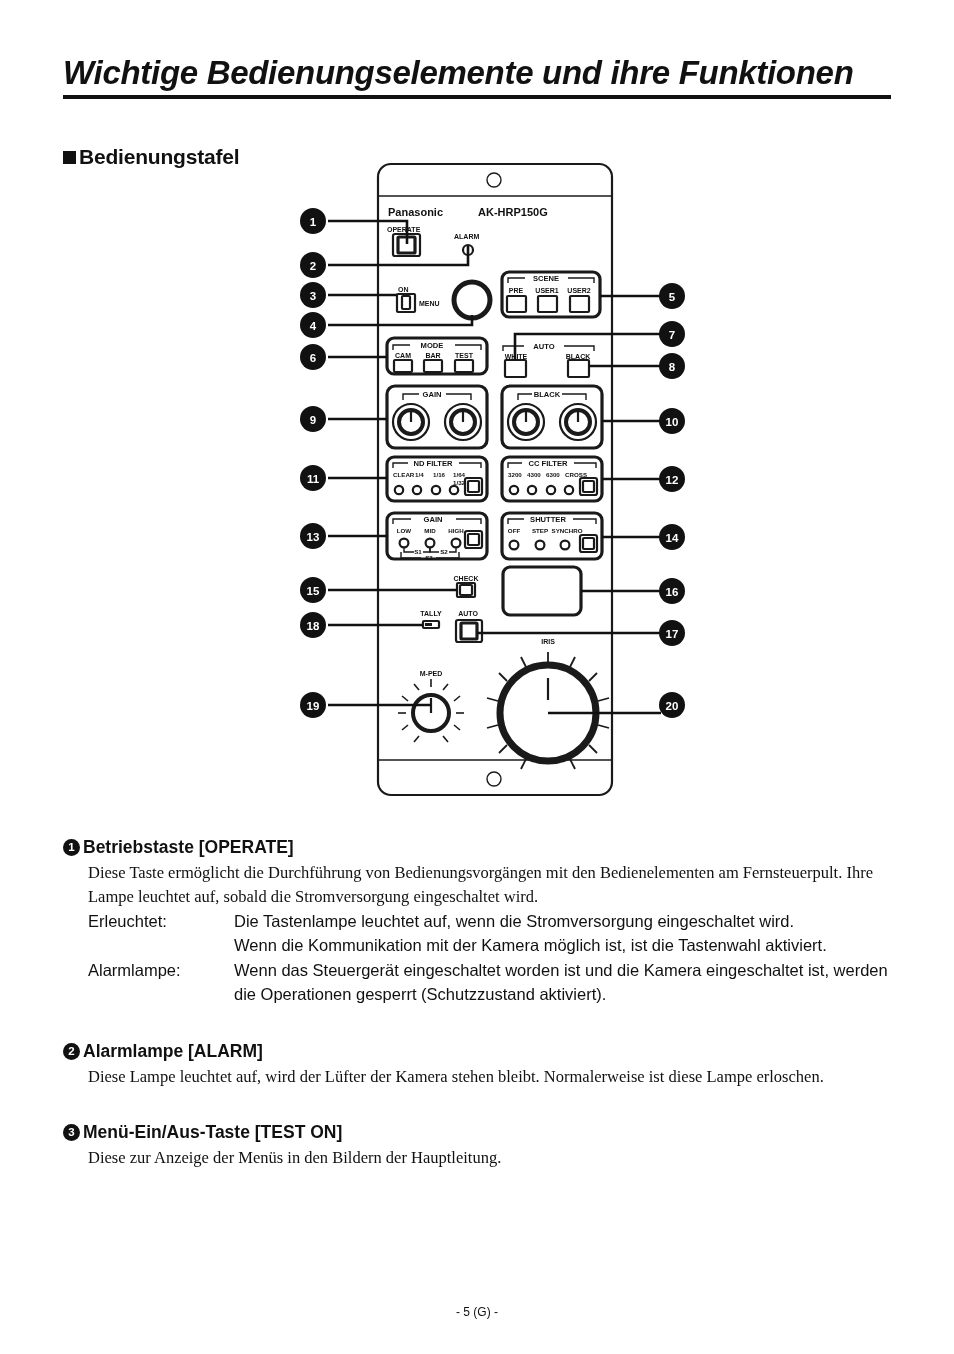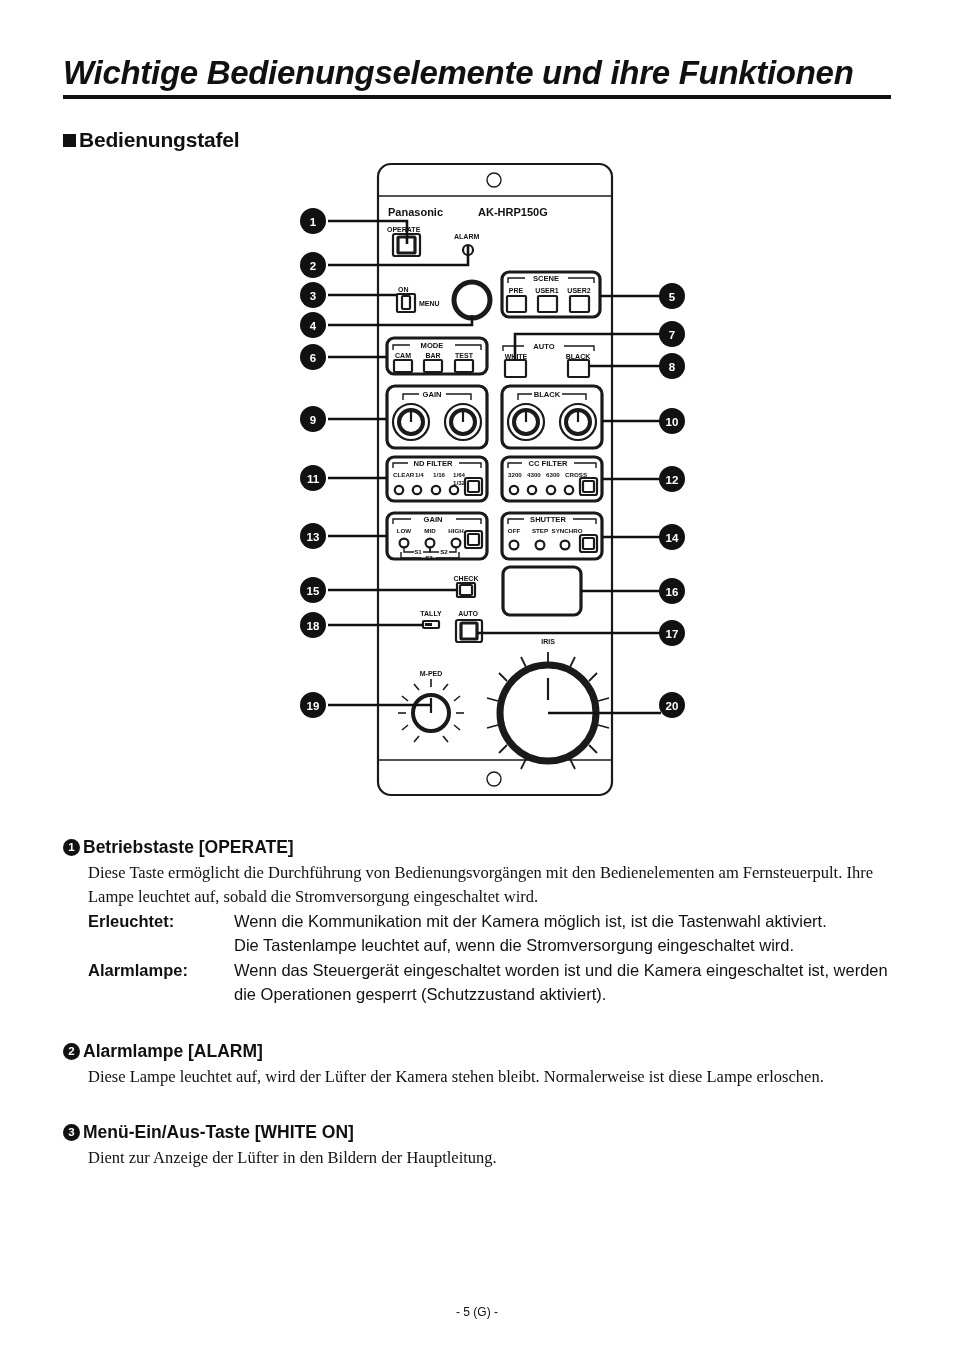--- a/index.html
+++ b/index.html
@@ -15,21 +15,21 @@
 
   
   .title-wrap{position:absolute;left:63px;top:55px;width:828px;}
   .title{
     font-style:italic;font-weight:bold;font-size:33px;
     letter-spacing:-0.3px;line-height:1.1;white-space:nowrap;
   }
   .title-rule{border-bottom:4px solid #111;margin-top:4px;width:828px;}
 
   .subtitle{
-    position:absolute;left:63px;top:128px;
+    position:absolute;left:63px;top:145px;
     font-weight:bold;font-size:21px;letter-spacing:-0.2px;
   }
   .sq{display:inline-block;width:13px;height:13px;background:#111;
       margin-right:3px;position:relative;top:0px;}
 
   
   .diagram{position:absolute;left:16px;top:0;width:954px;height:820px;}
   .diagram svg{display:block;}
 
   
@@ -44,21 +44,21 @@
     display:inline-flex;align-items:center;justify-content:center;
     width:17px;height:17px;border-radius:50%;
     background:#111;color:#fff;font-size:11.5px;font-weight:bold;
     font-family:"Liberation Sans",sans-serif;
     flex:0 0 auto;margin-top:3px;line-height:1;
   }
   .item-body{margin-left:25px;font-size:16.5px;line-height:1.47;}
   .item-body p{margin:0;font-family:Liberation Serif, serif;}
   .deflist{display:block;margin-top:0px;}
   .defrow{display:flex;align-items:flex-start;}
-  .defterm{font-weight:bold;flex:0 0 146px;font-size:16.5px;line-height:1.47;}
+  .defterm{font-weight:normal;flex:0 0 146px;font-size:16.5px;line-height:1.47;}
   .defdesc{flex:1;font-size:16.5px;line-height:1.47;}
   .gap-lg{height:28px;}
   .gap-md{height:26px;}
 
   
   .footer{
     position:absolute;left:0;top:1305px;width:954px;
     text-align:center;font-size:12px;
   }
 </style>
@@ -350,22 +350,22 @@
       <div class="item-head">
         <span class="bullet">1</span>
         <span>Betriebstaste [OPERATE]</span>
       </div>
       <div class="item-body">
         <p>Diese Taste ermöglicht die Durchführung von Bedienungsvorgängen mit den Bedienelementen am Fernsteuerpult. Ihre Lampe leuchtet auf, sobald die Stromversorgung eingeschaltet wird.</p>
         <div class="deflist">
           <div class="defrow">
             <div class="defterm">Erleuchtet:</div>
             <div class="defdesc">
+                <span style="display:block">Die Tastenlampe leuchtet auf, wenn die Stromversorgung eingeschaltet wird.</span>
                 <span style="display:block">Wenn die Kommunikation mit der Kamera möglich ist, ist die Tastenwahl aktiviert.</span>
-                <span style="display:block">Die Tastenlampe leuchtet auf, wenn die Stromversorgung eingeschaltet wird.</span>
               </div>
           </div>
           <div class="defrow">
             <div class="defterm">Alarmlampe:</div>
             <div class="defdesc">
                 <span style="display:block">Wenn das Steuergerät eingeschaltet worden ist und die Kamera eingeschaltet ist, werden die Operationen gesperrt (Schutzzustand aktiviert).</span>
               </div>
           </div>
         </div>
       </div>
@@ -381,24 +381,24 @@
       <div class="item-body">
         <p>Diese Lampe leuchtet auf, wird der Lüfter der Kamera stehen bleibt. Normalerweise ist diese Lampe erloschen.</p>
       </div>
     </div>
 
     <div class="gap-md"></div>
 
     <div class="item">
       <div class="item-head">
         <span class="bullet">3</span>
-        <span>Menü-Ein/Aus-Taste [WHITE ON]</span>
+        <span>Menü-Ein/Aus-Taste [TEST ON]</span>
       </div>
       <div class="item-body">
-        <p>Dient zur Anzeige der Lüfter in den Bildern der Hauptleitung.</p>
+        <p>Diese zur Anzeige der Menüs in den Bildern der Hauptleitung.</p>
       </div>
     </div>
   </div>
 
   <div class="footer">
     <span>- 5 (G) -</span>
   </div>
 </div>
 
 </body></html>

